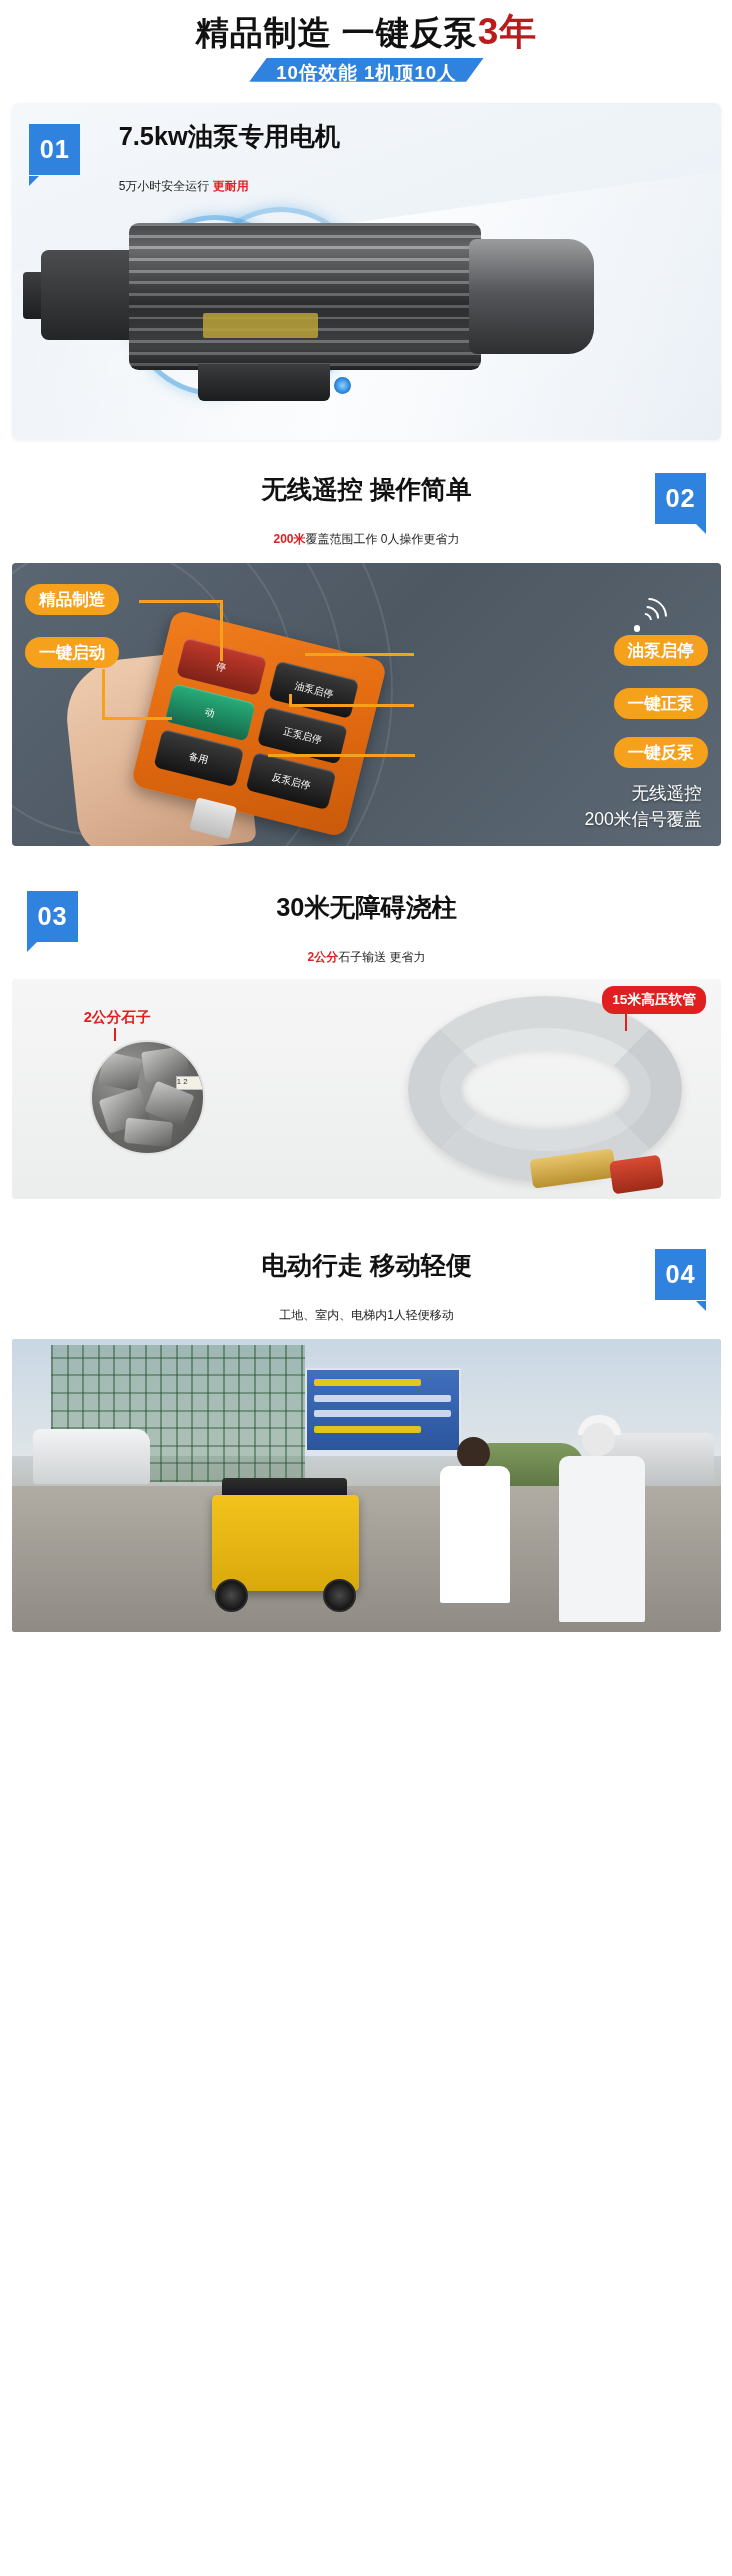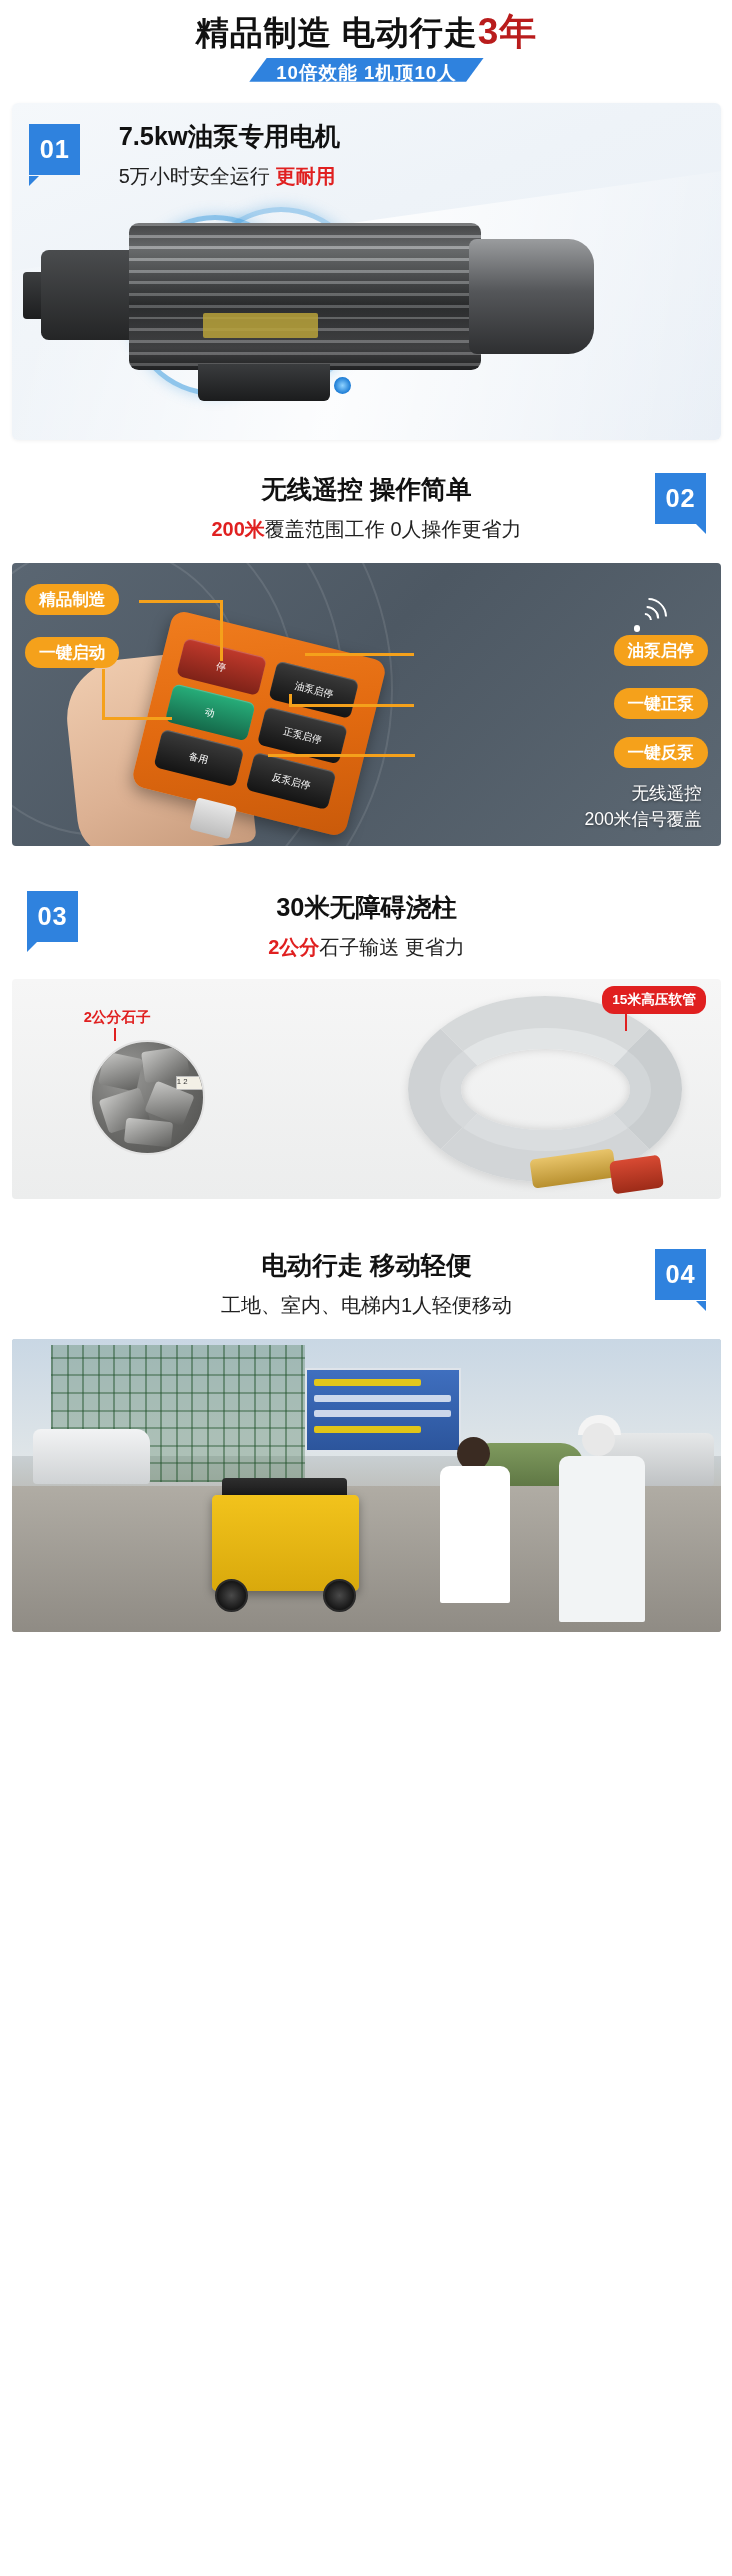--- a/index.html
+++ b/index.html
@@ -78,21 +78,21 @@
   .badge.notch-br::after {
     content:""; position:absolute; right:0; bottom:-10.7px;
     border-right: 10.7px solid #2F82DE;
     border-bottom: 10.7px solid transparent;
   }
   .badge01 { left: 17.6px; top: 21.5px; }
   .sec01-text { position: absolute; left: 107px; top: 17.6px; }
   .h-title {
     font-size: 25.4px; font-weight: bold; color: #111; line-height: 33px;
   }
-  .h-sub { font-size: 20px; color: #222; line-height: 27px; margin-top: 10px; font-weight: 500;}
+  .h-sub { font-size: 12px; color: #222; line-height: 27px; margin-top: 20px; font-weight: 500;}
   .h-sub .red { color: #E02020; font-weight: bold; }
 
   
   .motor-stage {
     position: absolute; left: 0; top: 93px; width: 709px; height: 244px;
   }
   .ring {
     position: absolute; border-radius: 50%;
     border: 5.9px solid rgba(59,154,222,0.55);
     box-shadow: 0 0 13.7px rgba(59,154,222,0.35);
@@ -350,21 +350,21 @@
   .banner-sign .line { height:6.8px; background: rgba(255,255,255,0.75); margin: 8.8px 7.8px; border-radius:2px;}
   .banner-sign .line.r { background: rgba(255,215,0,0.85); width: 70%; }
 </style>
 </head>
 <body>
 
 <div class="page">
 
   <div class="top-header">
     <div class="main-title">
-      <span>精品制造 电动行走</span><span class="accent">3年</span>
+      <span>精品制造 一键反泵</span><span class="accent">3年</span>
     </div>
     <div class="sub-banner-wrap">
       <div class="sub-banner">10倍效能 1机顶10人</div>
     </div>
   </div>
 
   <div class="sec01">
     <div class="swoosh"></div>
 
     <div class="badge badge01 notch-bl">01</div>

